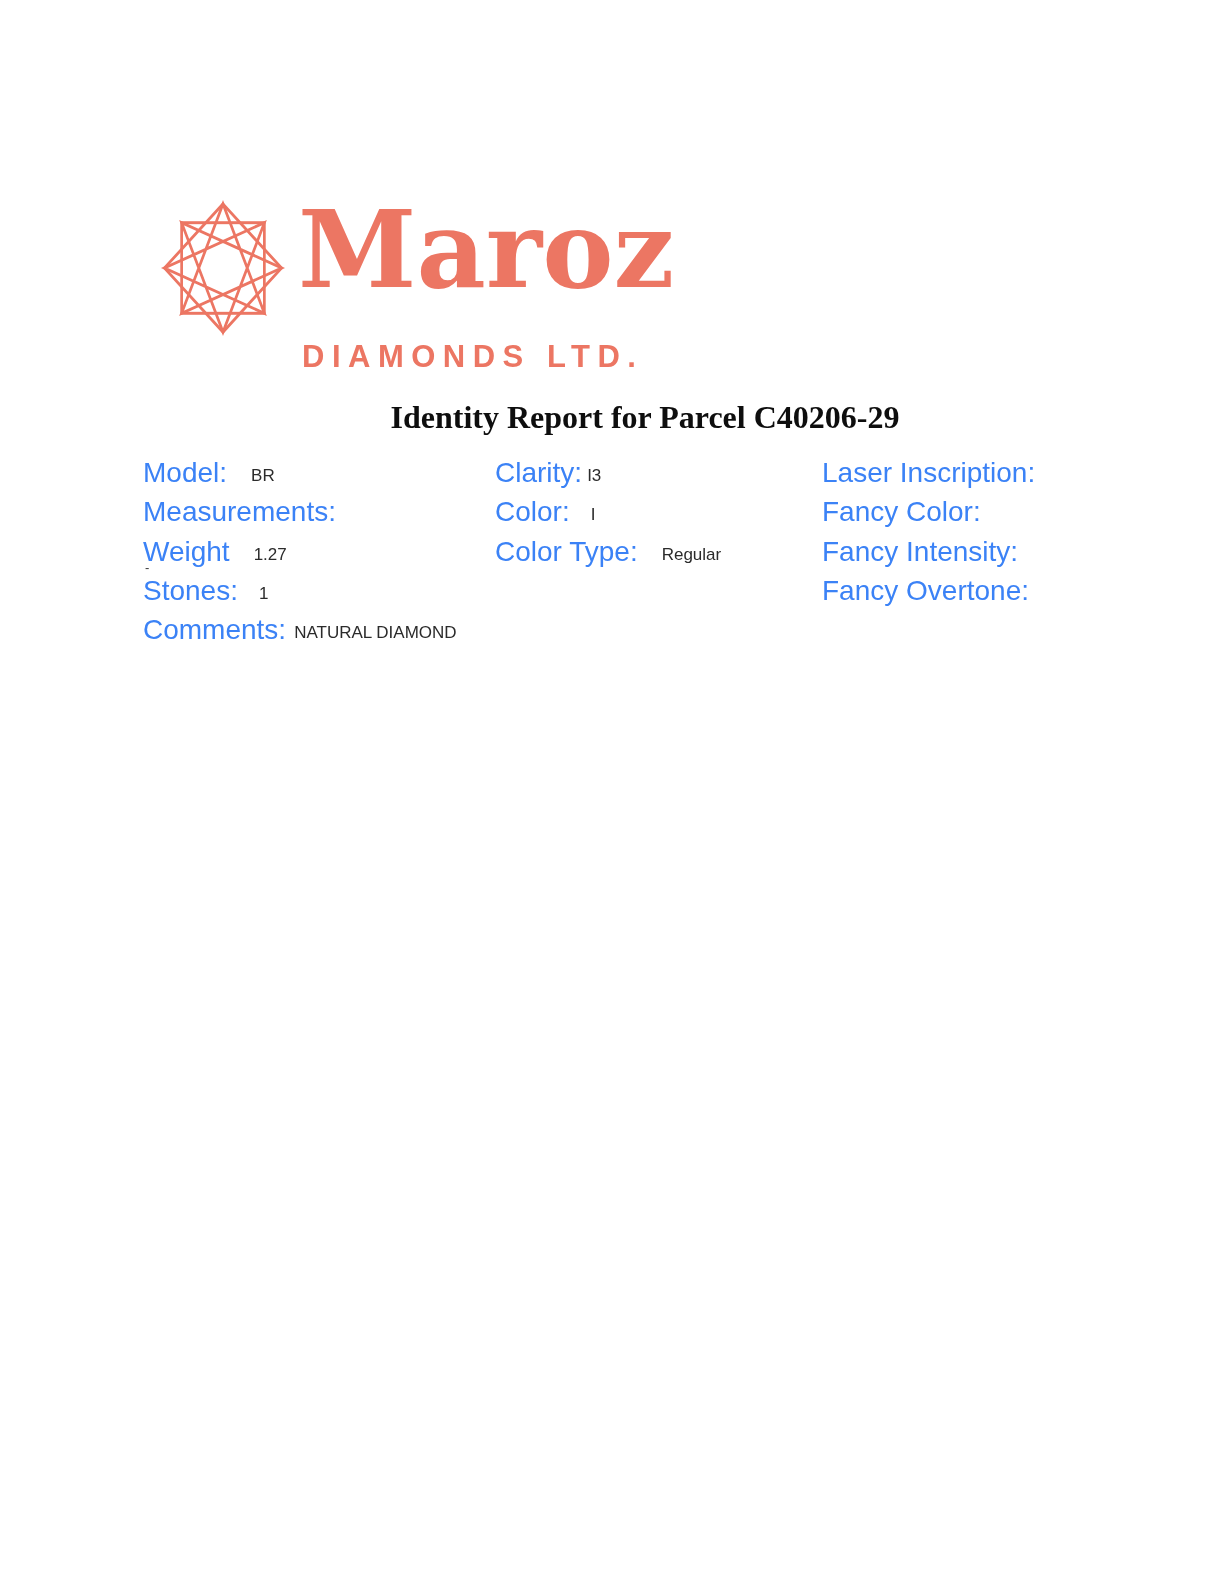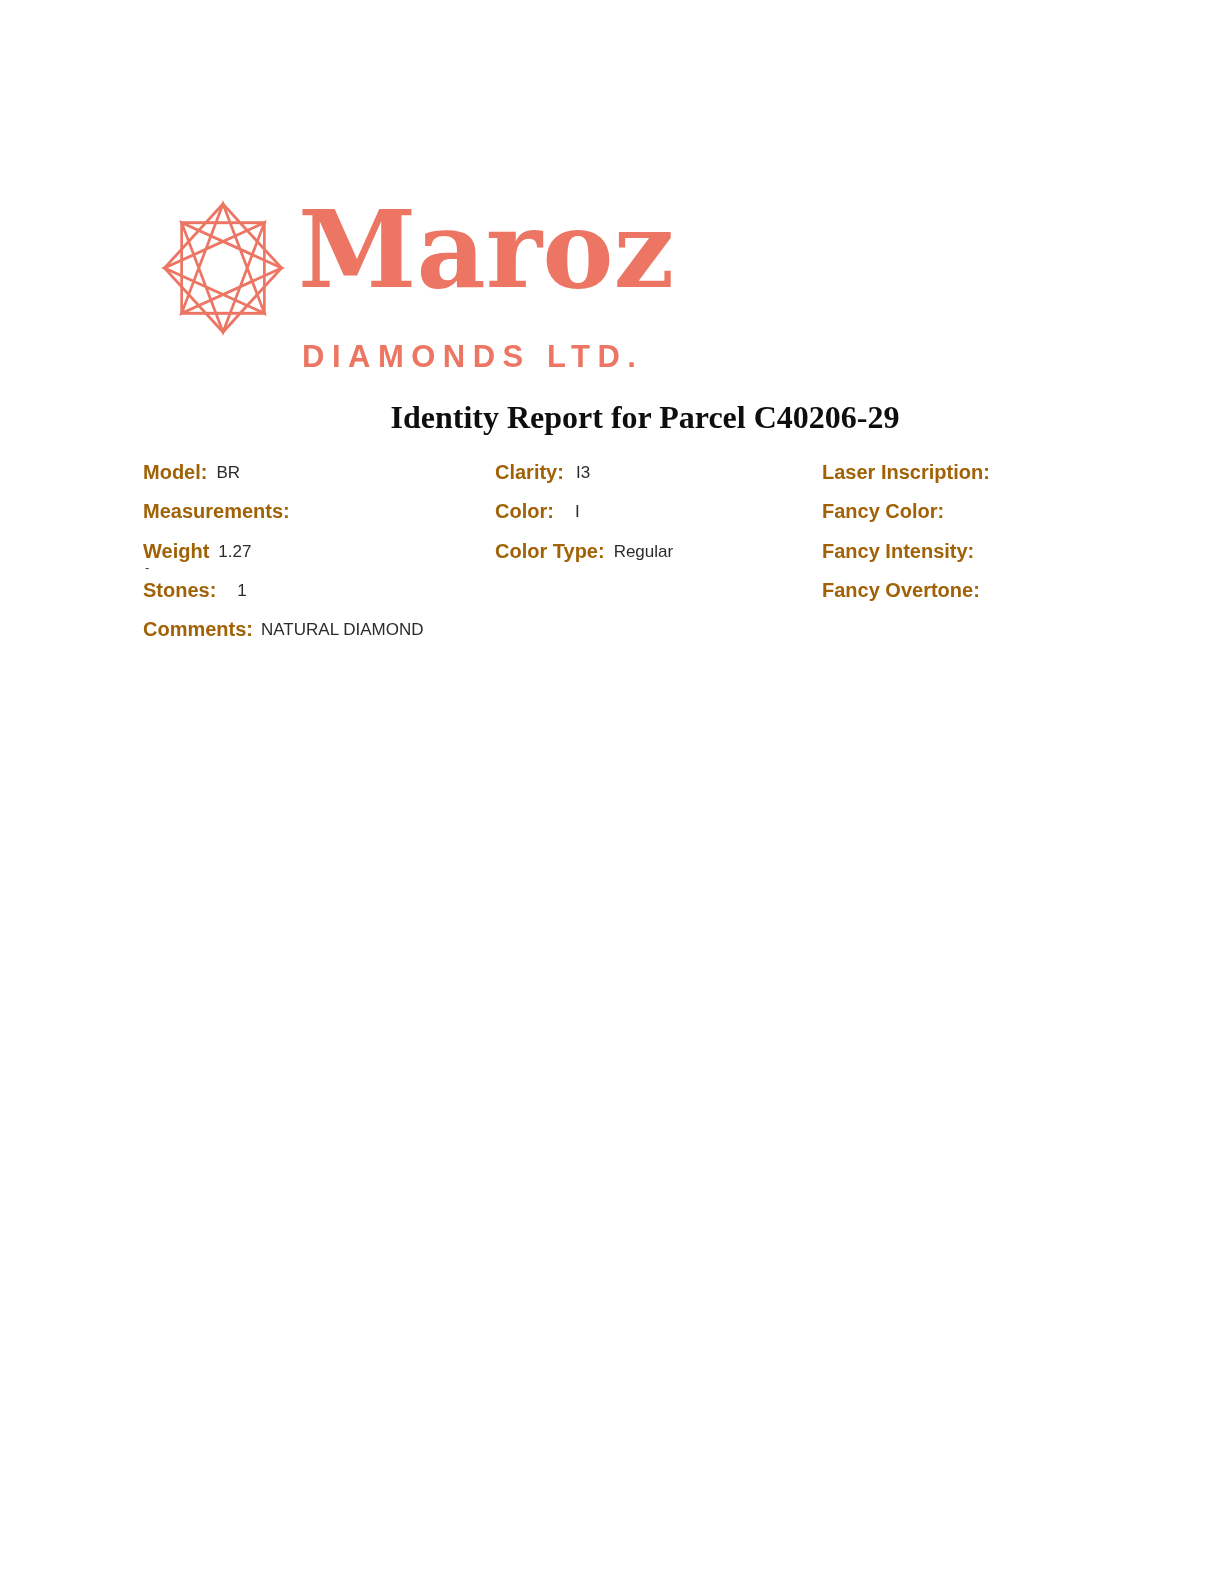--- a/index.html
+++ b/index.html
@@ -69,33 +69,33 @@
   .col-2 { left: 495px; width: 325px; }
   .col-3 { left: 822px; width: 325px; }
 
   .row {
     position: relative;
     height: 39.3px;
     white-space: nowrap;
     line-height: 25px;
   }
   .lbl {
-    font-weight: bold;
-    font-size: 20px;
-    color: #a16207;
+    font-weight: normal;
+    font-size: 28px;
+    color: #3b82f6;
   }
   .val {
     font-size: 17px;
     font-weight: normal;
     color: #2b2b2b;
-    margin-left: 9px;
+    margin-left: 24px;
     position: relative;
     top: -1px;
   }
-  .val.gap-tight { margin-left: 12px; }
+  .val.gap-tight { margin-left: 5px; }
   .val.gap-wide  { margin-left: 21px; }
   .val.gap-med   { margin-left: 8px; }
 
   .wrap-mark {
     position: absolute;
     left: 2px;
     top: 24px;
     font-size: 13px;
     line-height: 10px;
     color: #3a3a3a;

